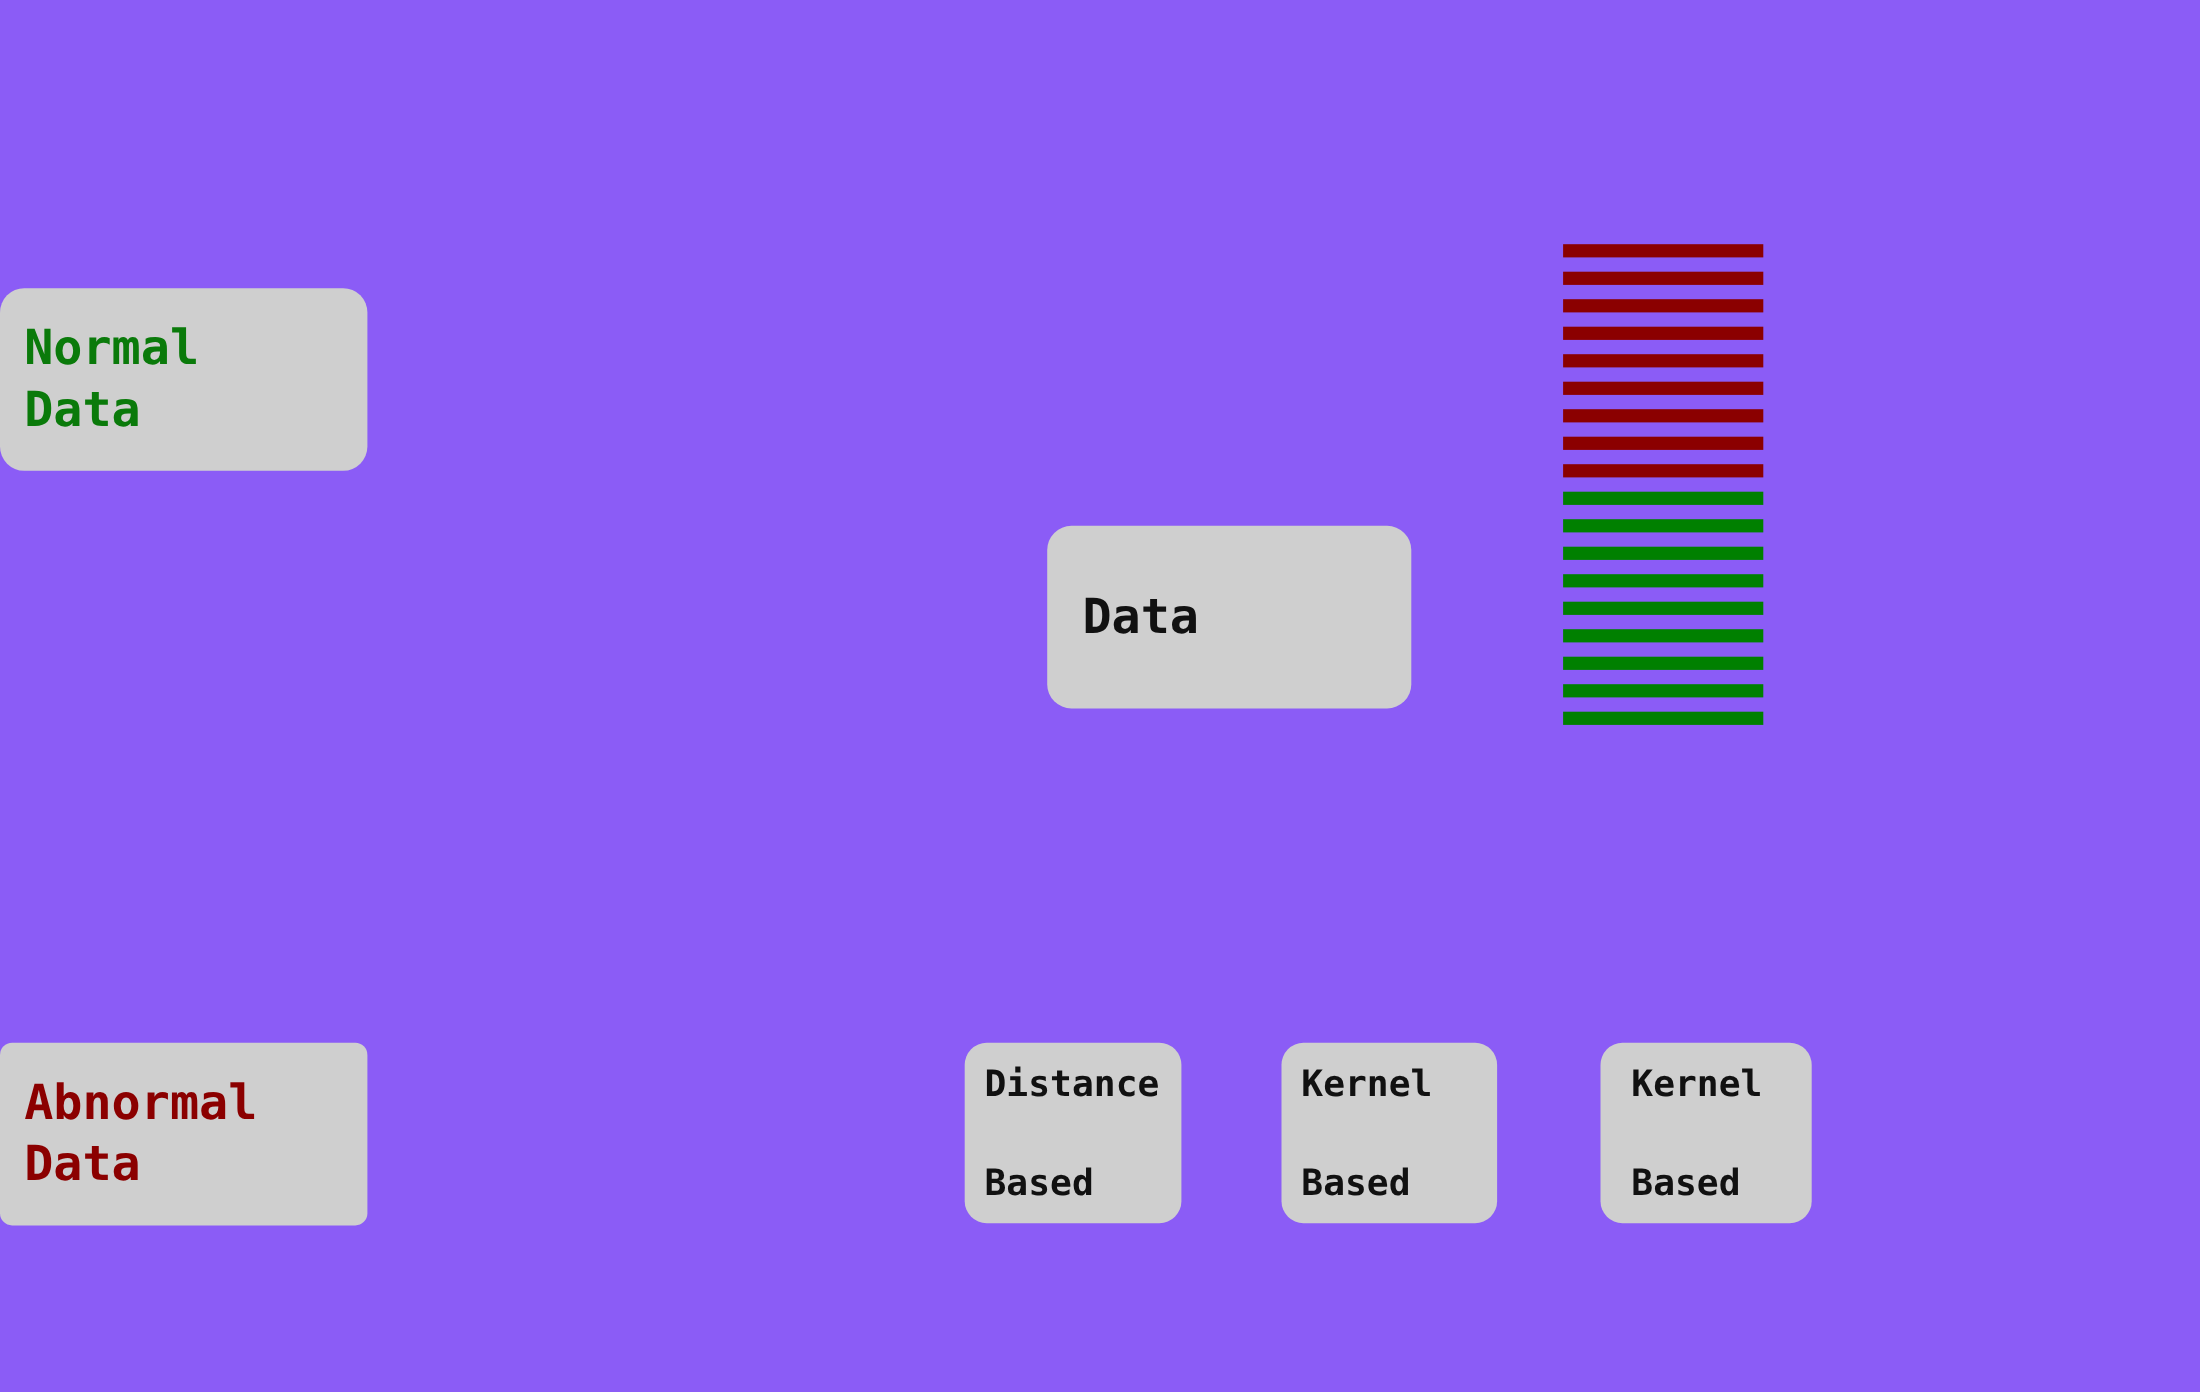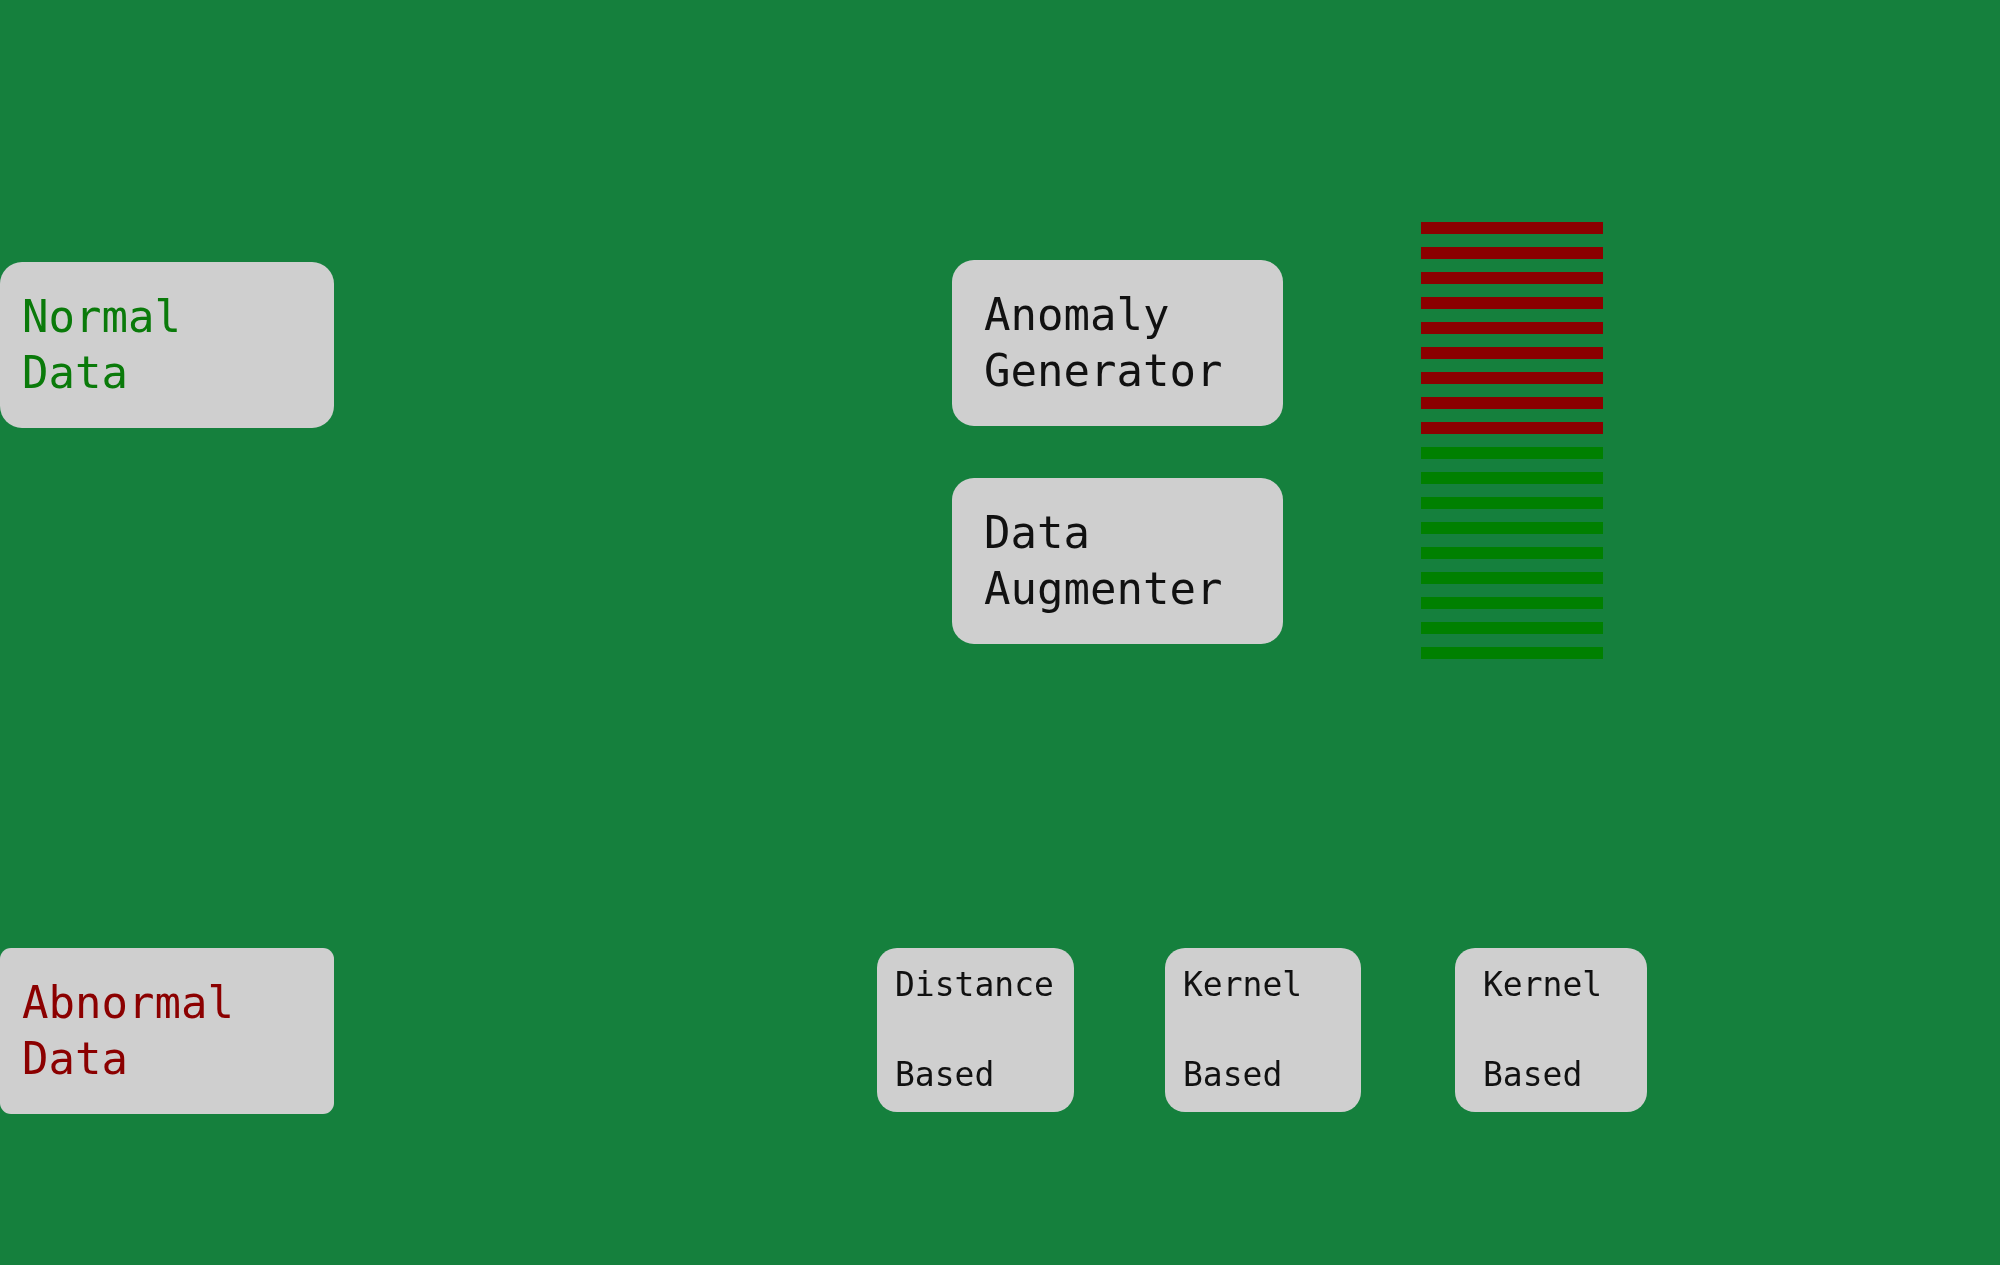--- a/index.html
+++ b/index.html
@@ -10,21 +10,22 @@
   body {
     width: 2000px;
     height: 1265px;
     overflow: hidden;
     font-family: "DejaVu Sans Mono", "Liberation Mono", monospace;
   }
   .canvas {
     position: relative;
     width: 2000px;
     height: 1265px;
-    background: #15803d;
+    background: #8b5cf6;
+    font-weight: bold;
   }
 
   
   .node {
     position: absolute;
     background: #cfcfcf;
     border-radius: 22px;
     box-sizing: border-box;
     display: flex;
     flex-direction: column;
@@ -88,28 +89,23 @@
   <div class="node node-data green" style="left:0px; top:262px;">
     <span class="line">Normal</span>
     <span class="line">Data</span>
   </div>
 
   <div class="node node-data red" style="left:0px; top:948px;border-radius:11px;">
     <span class="line">Abnormal</span>
     <span class="line">Data</span>
   </div>
 
-  <div class="node node-pipeline" style="left:952px; top:260px;">
-    <span class="line">Anomaly</span>
-    <span class="line">Generator</span>
-  </div>
 
   <div class="node node-pipeline" style="left:952px; top:478px;">
     <span class="line">Data</span>
-    <span class="line">Augmenter</span>
   </div>
 
   <div class="node node-method" style="left:877px; top:948px; width:197px;">
     <span class="line">Distance</span>
     <span class="line">Based</span>
   </div>
 
   <div class="node node-method" style="left:1165px; top:948px; width:196px; ">
     <span class="line">Kernel</span>
     <span class="line">Based</span>

